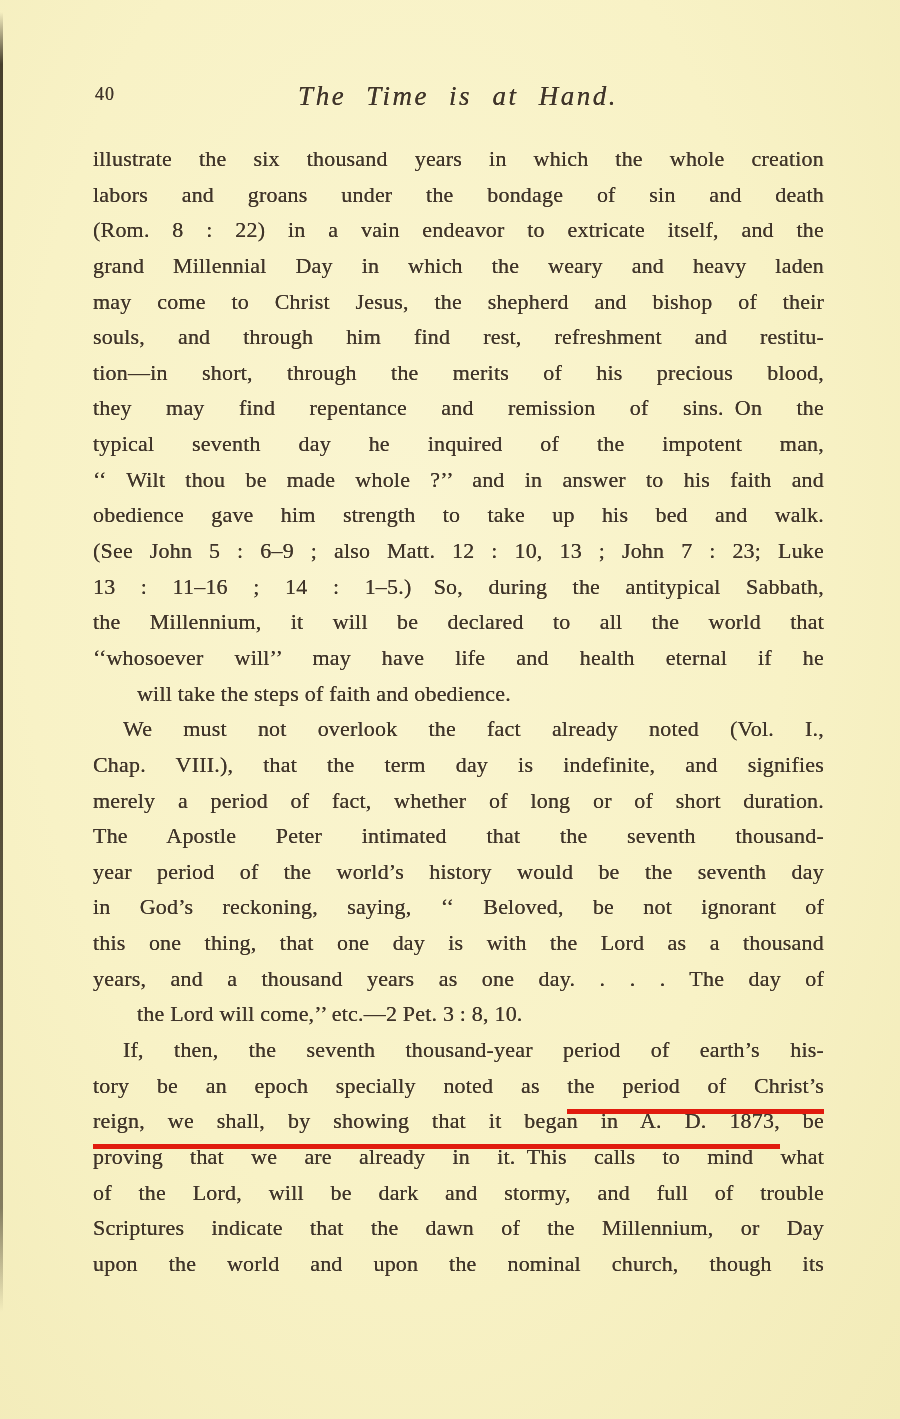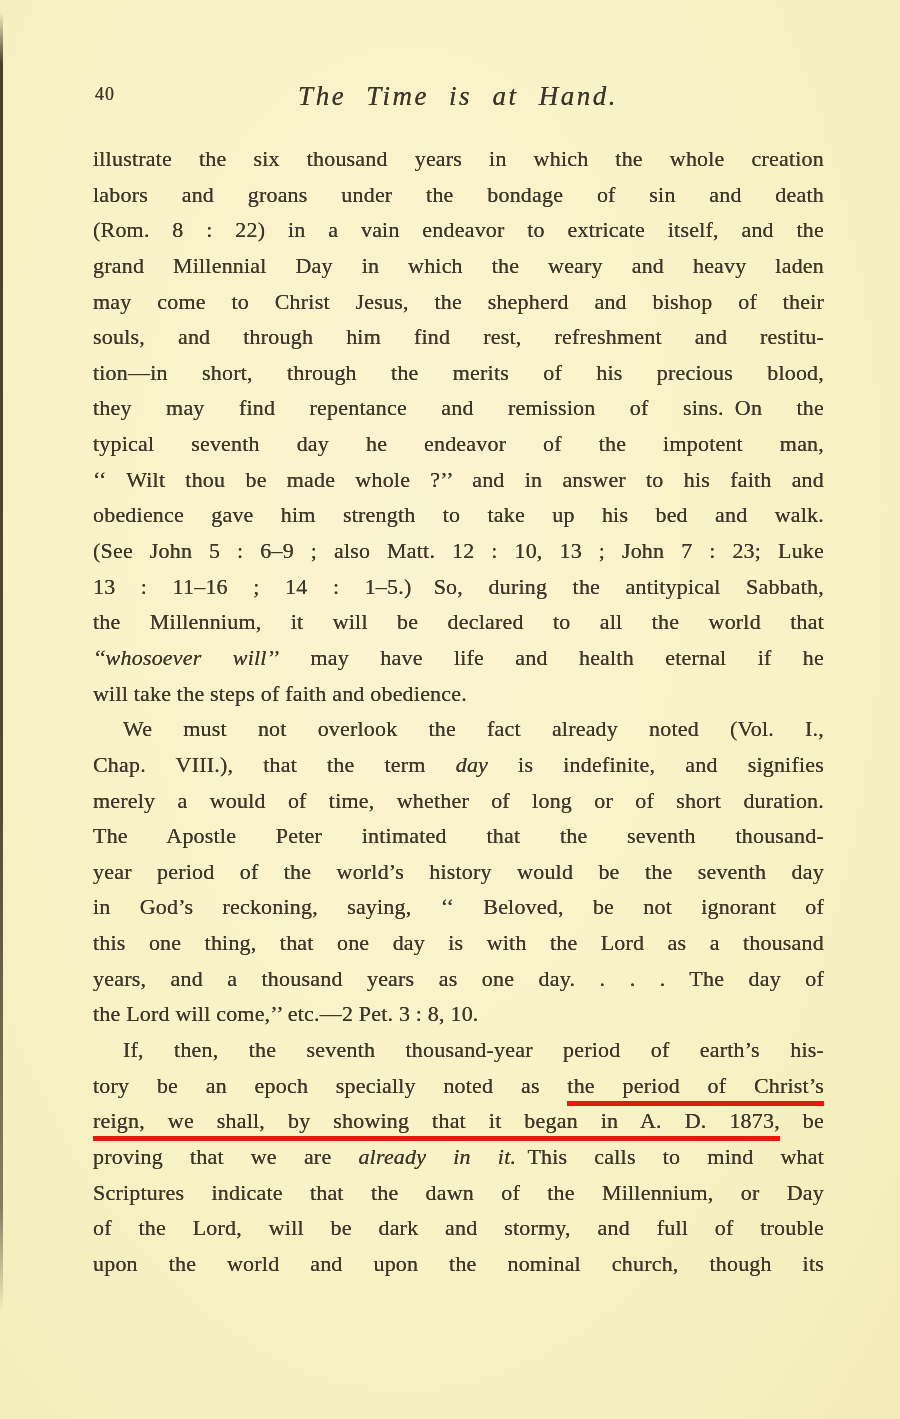--- a/index.html
+++ b/index.html
@@ -42,65 +42,65 @@
     font-size:22px;line-height:35.65px;letter-spacing:.2px;
     text-shadow:0 0 .45px currentColor;
   }
   .line{
     text-align:justify;
     text-align-last:justify;
     text-justify:inter-word;
     white-space:normal;
     height:35.65px;
   }
-  .line.short{text-align-last:left;}
+  .line.short{text-align-last:left;margin-left:44px;}
   .line.indent{text-indent:30px;}
-  .ital{font-style:italic;}
+  .ital{}
   .redline{
     background-image:linear-gradient(var(--red),var(--red));
     background-repeat:no-repeat;
     background-size:100% 5px;
     background-position:0 100%;
-    padding-bottom:8px;
+    padding-bottom:16px;
   }
 </style>
 </head>
 <body>
 
 <div class="page">
   <div class="scan-edge"></div>
   <span class="page-number">40</span>
   <div class="running-title">The Time is at Hand.</div>
   <div class="body-text">
       <div class="line"><span>illustrate the six thousand years in which the whole creation</span></div>
       <div class="line"><span>labors and groans under the bondage of sin and death</span></div>
       <div class="line"><span>(Rom. 8 : 22) in a vain endeavor to extricate itself, and the</span></div>
       <div class="line"><span>grand Millennial Day in which the weary and heavy laden</span></div>
       <div class="line"><span>may come to Christ Jesus, the shepherd and bishop of their</span></div>
       <div class="line"><span>souls, and through him find rest, refreshment and restitu-</span></div>
       <div class="line"><span>tion—in short, through the merits of his precious blood,</span></div>
       <div class="line"><span>they may find repentance and remission of sins. On the</span></div>
-      <div class="line"><span>typical seventh day he endeavor of the impotent man,</span></div>
+      <div class="line"><span>typical seventh day he inquired of the impotent man,</span></div>
       <div class="line"><span>‘‘ Wilt thou be made whole ?’’ and in answer to his faith and</span></div>
       <div class="line"><span>obedience gave him strength to take up his bed and walk.</span></div>
       <div class="line"><span>(See John 5 : 6–9 ; also Matt. 12 : 10, 13 ; John 7 : 23; Luke</span></div>
       <div class="line"><span>13 : 11–16 ; 14 : 1–5.) So, during the antitypical Sabbath,</span></div>
       <div class="line"><span>the Millennium, it will be declared to all the world that</span></div>
       <div class="line"><span class="ital">‘‘whosoever will’’</span><span> may have life and health eternal if he</span></div>
       <div class="line short"><span>will take the steps of faith and obedience.</span></div>
       <div class="line indent"><span>We must not overlook the fact already noted (Vol. I.,</span></div>
       <div class="line"><span>Chap. VIII.), that the term </span><span class="ital">day</span><span> is indefinite, and signifies</span></div>
-      <div class="line"><span>merely a would of time, whether of long or of short duration.</span></div>
+      <div class="line"><span>merely a period of fact, whether of long or of short duration.</span></div>
       <div class="line"><span>The Apostle Peter intimated that the seventh thousand-</span></div>
       <div class="line"><span>year period of the world’s history would be the seventh day</span></div>
       <div class="line"><span>in God’s reckoning, saying, ‘‘ Beloved, be not ignorant of</span></div>
       <div class="line"><span>this one thing, that one day is with the Lord as a thousand</span></div>
       <div class="line"><span>years, and a thousand years as one day. . . . The day of</span></div>
       <div class="line short"><span>the Lord will come,’’ etc.—2 Pet. 3 : 8, 10.</span></div>
       <div class="line indent"><span>If, then, the seventh thousand-year period of earth’s his-</span></div>
       <div class="line"><span>tory be an epoch specially noted as </span><span class="redline">the period of Christ’s</span></div>
       <div class="line"><span class="redline">reign, we shall, by showing that it began in A. D. 1873,</span><span> be</span></div>
       <div class="line"><span>proving that we are </span><span class="ital">already in it.</span><span> This calls to mind what</span></div>
+      <div class="line"><span>of the Lord, will be dark and stormy, and full of trouble</span></div>
       <div class="line"><span>Scriptures indicate that the dawn of the Millennium, or Day</span></div>
-      <div class="line"><span>of the Lord, will be dark and stormy, and full of trouble</span></div>
       <div class="line"><span>upon the world and upon the nominal church, though its</span></div>
     </div>
 </div>
 
 </body></html>

